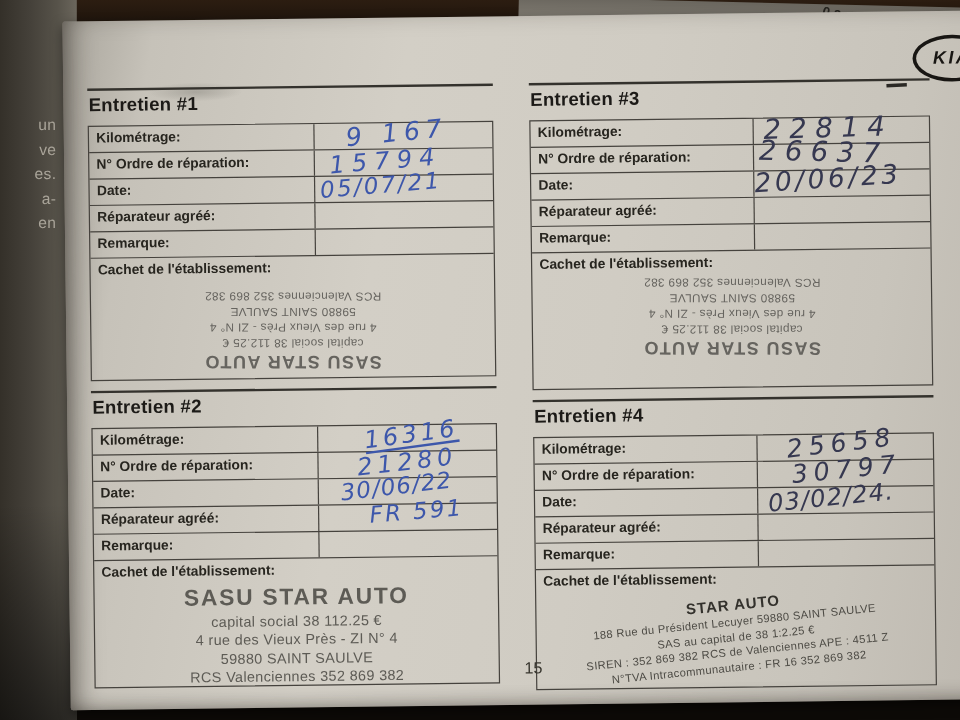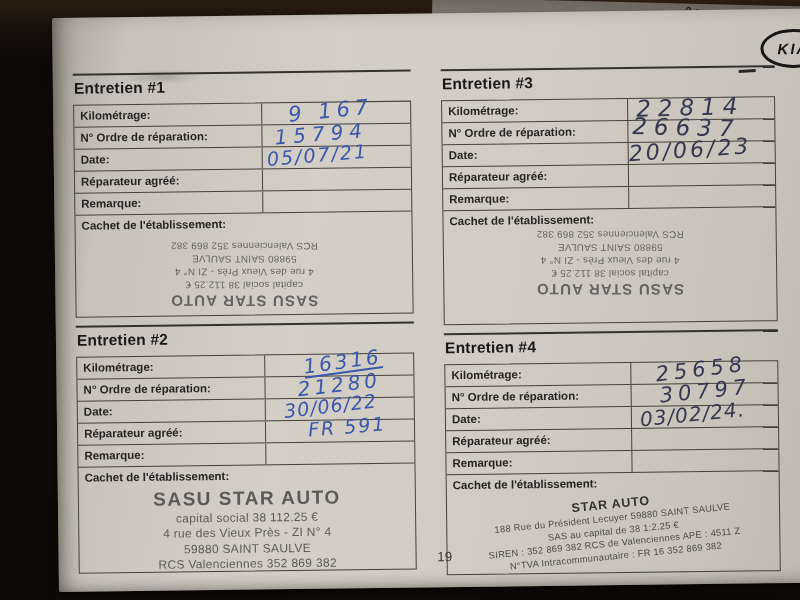--- a/index.html
+++ b/index.html
@@ -86,20 +86,29 @@
     font-size:13.5px;color:#38362f;}
   .smudge{position:absolute;background:radial-gradient(ellipse,rgba(118,116,108,.38),rgba(0,0,0,0) 70%);}
   .sm-2{left:70px;top:52px;width:80px;height:16px;}
 </style>
 </head>
 <body>
 
 <div class="screenshot">
   <div class="backdrop-top"></div>
 
+  <div class="prev-page">
+    <div class="prev-fragments">
+      <div>un</div>
+      <div>ve</div>
+      <div>es.</div>
+      <div>a-</div>
+      <div>en</div>
+    </div>
+  </div>
 
   <div class="behind-sliver">
     <span class="sliver-text">0.2</span>
   </div>
 
   <div class="main-page">
     <div class="smudge sm-2"></div>
     <div class="kia-badge">KIA</div>
     <div class="dash"></div>
 
@@ -276,15 +285,15 @@
               <div class="s-line">188 Rue du Président Lecuyer 59880 SAINT SAULVE</div>
               <div class="s-line">SAS au capital de 38 1:2.25 €</div>
               <div class="s-line">SIREN : 352 869 382 RCS de Valenciennes APE : 4511 Z</div>
               <div class="s-line">N°TVA Intracommunautaire : FR 16 352 869 382</div>
             </div>
           </div>
         </div>
       </div>
     </div>
 
-    <div class="page-num">19</div>
+    <div class="page-num">15</div>
   </div>
 </div>
 
 </body></html>

